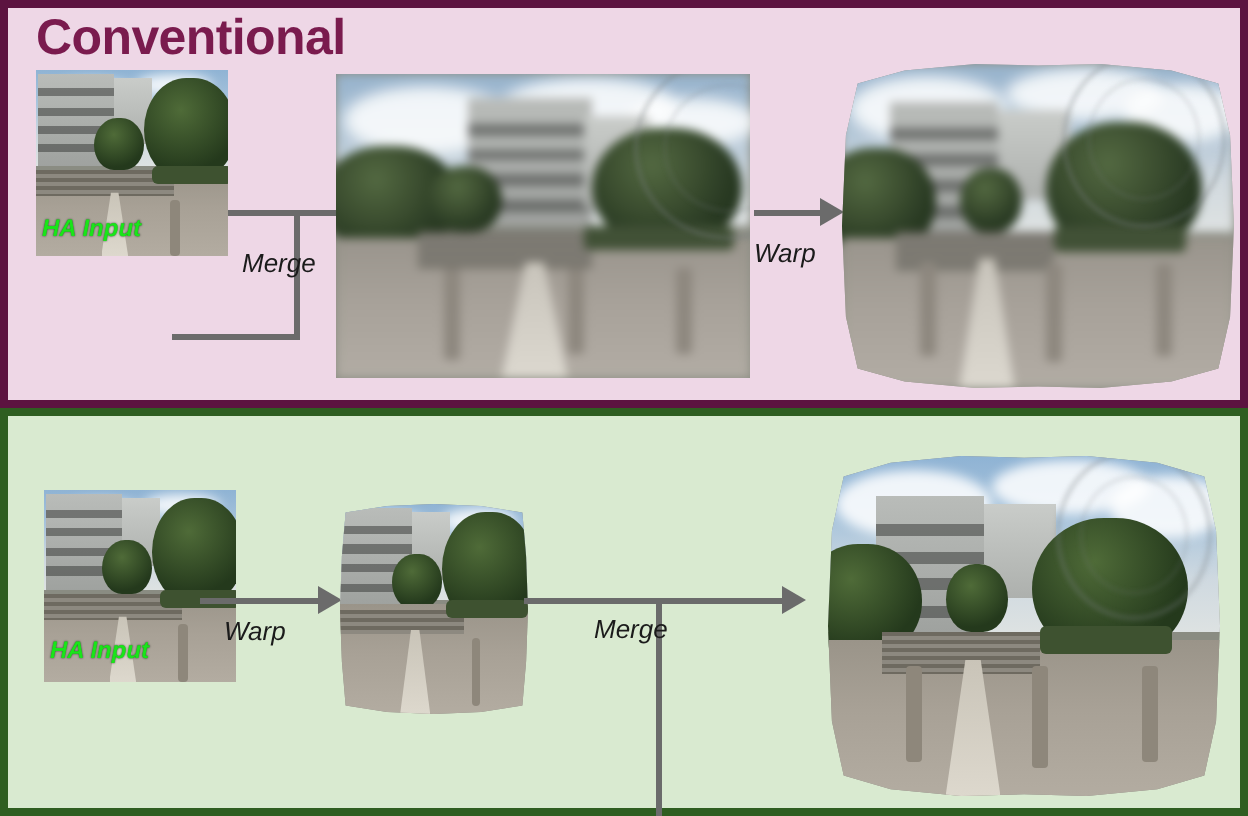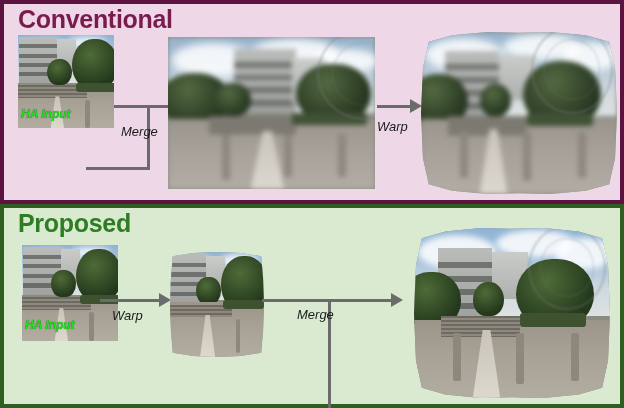--- a/index.html
+++ b/index.html
@@ -172,21 +172,20 @@
         <div class="post" style="left:20%;top:62%;width:4%;height:28%;"></div>
         <div class="post" style="left:52%;top:62%;width:4%;height:30%;"></div>
         <div class="post" style="left:80%;top:62%;width:4%;height:28%;"></div>
       </div>
       <div class="wheel" style="right:2%;top:-4%;width:40%;height:52%;"></div>
     </div>
   </div>
 
   <div class="panel panel-proposed">
 
-    <div class="panel-title title-proposed">Proposed</div>
 
     <div class="photo" style="left:18px;top:37px;width:96px;height:96px;">
       <div class="scene">
         <div class="sky"></div>
         <div class="cloud" style="left:6%;top:5%;width:46%;height:16%;"></div>
         <div class="cloud" style="left:52%;top:2%;width:40%;height:12%;"></div>
         <div class="building" style="left:1%;top:2%;width:40%;height:50%;">
           <div class="bldg-line" style="top:16%;"></div>
           <div class="bldg-line" style="top:36%;"></div>
           <div class="bldg-line" style="top:56%;"></div>

